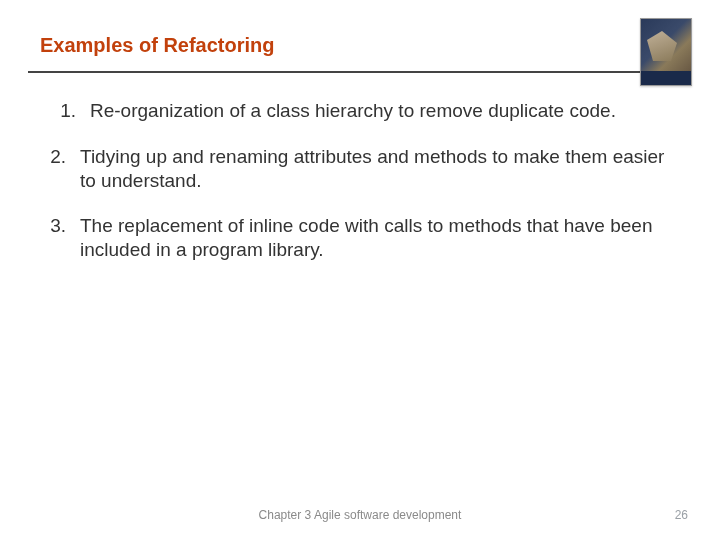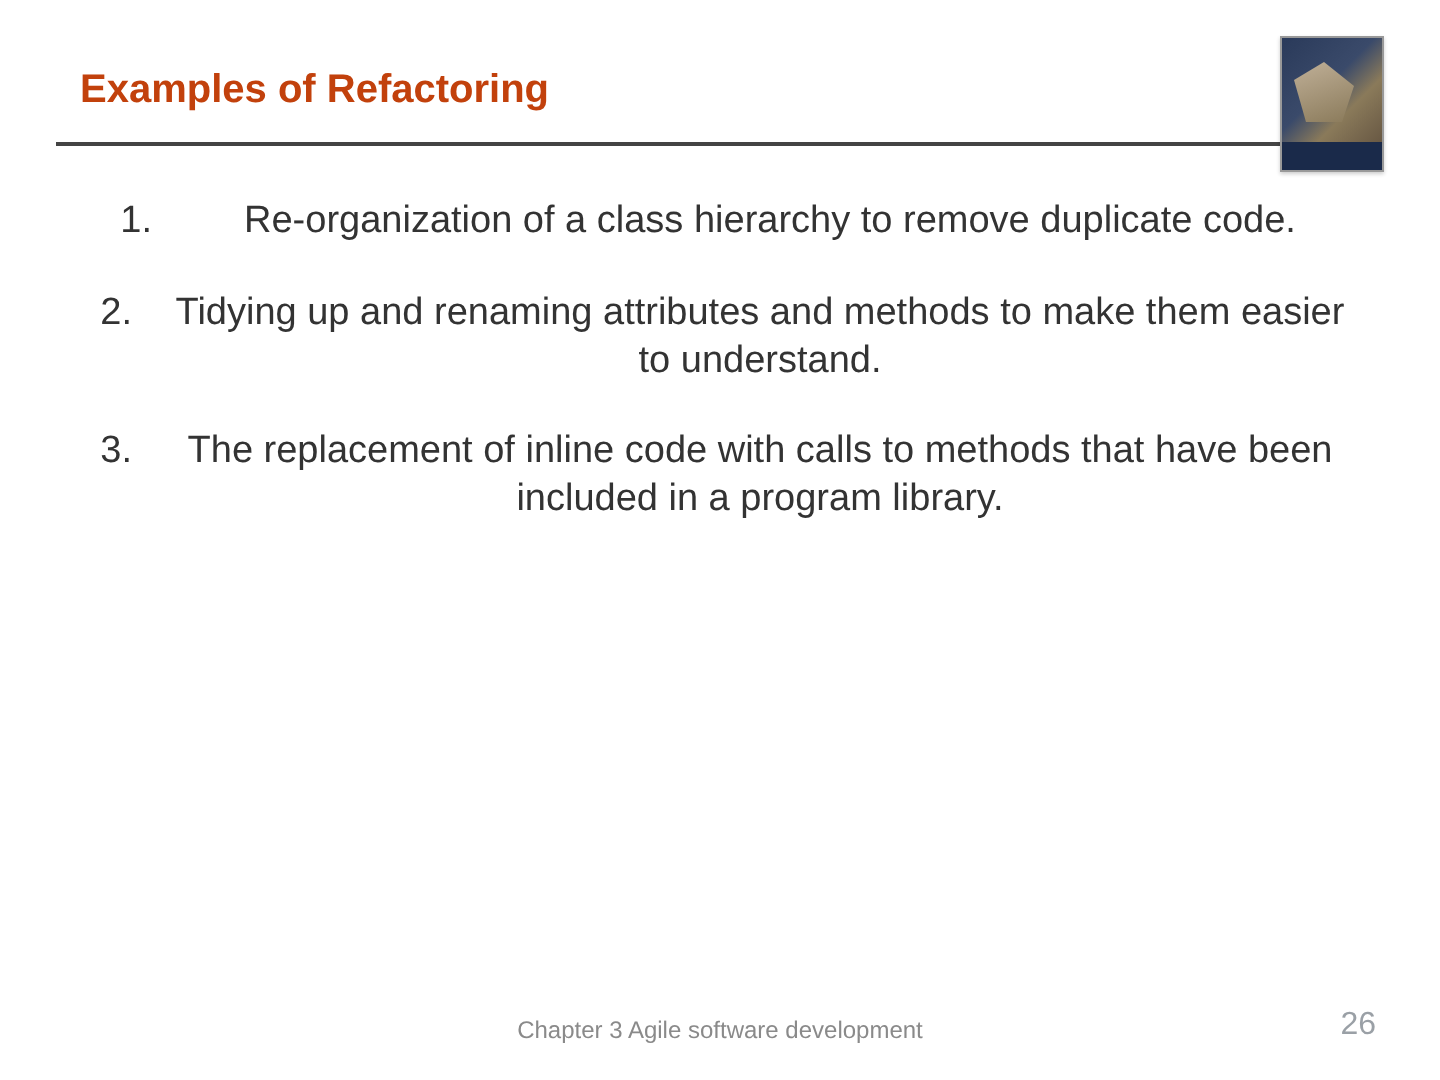--- a/index.html
+++ b/index.html
@@ -70,36 +70,36 @@
     margin-bottom: 22px;
     display: flex;
   }
   .num {
     flex: 0 0 auto;
     width: 26px;
     text-align: right;
     margin-right: 14px;
   }
   .item:first-child .num { margin-left: 10px; }
-  .txt { flex: 1; text-align: center; }
+  .txt { flex: 1; }
   .footer {
     position: absolute;
     bottom: 18px;
     left: 0; right: 0;
     display: flex;
     justify-content: center;
     align-items: baseline;
     font-size: 12px;
     color: #8a8a8a;
   }
   .pagenum {
     position: absolute;
     right: 32px;
     bottom: 18px;
-    font-size: 16px;
+    font-size: 12px;
     color: #9aa0a6;
   }
 </style>
 </head>
 <body>
 
 <div class="header">
   <div class="title">Examples of Refactoring</div>
   <div class="thumb">
     <div class="thumb-text">SOFTWARE ENGINEERING</div>

